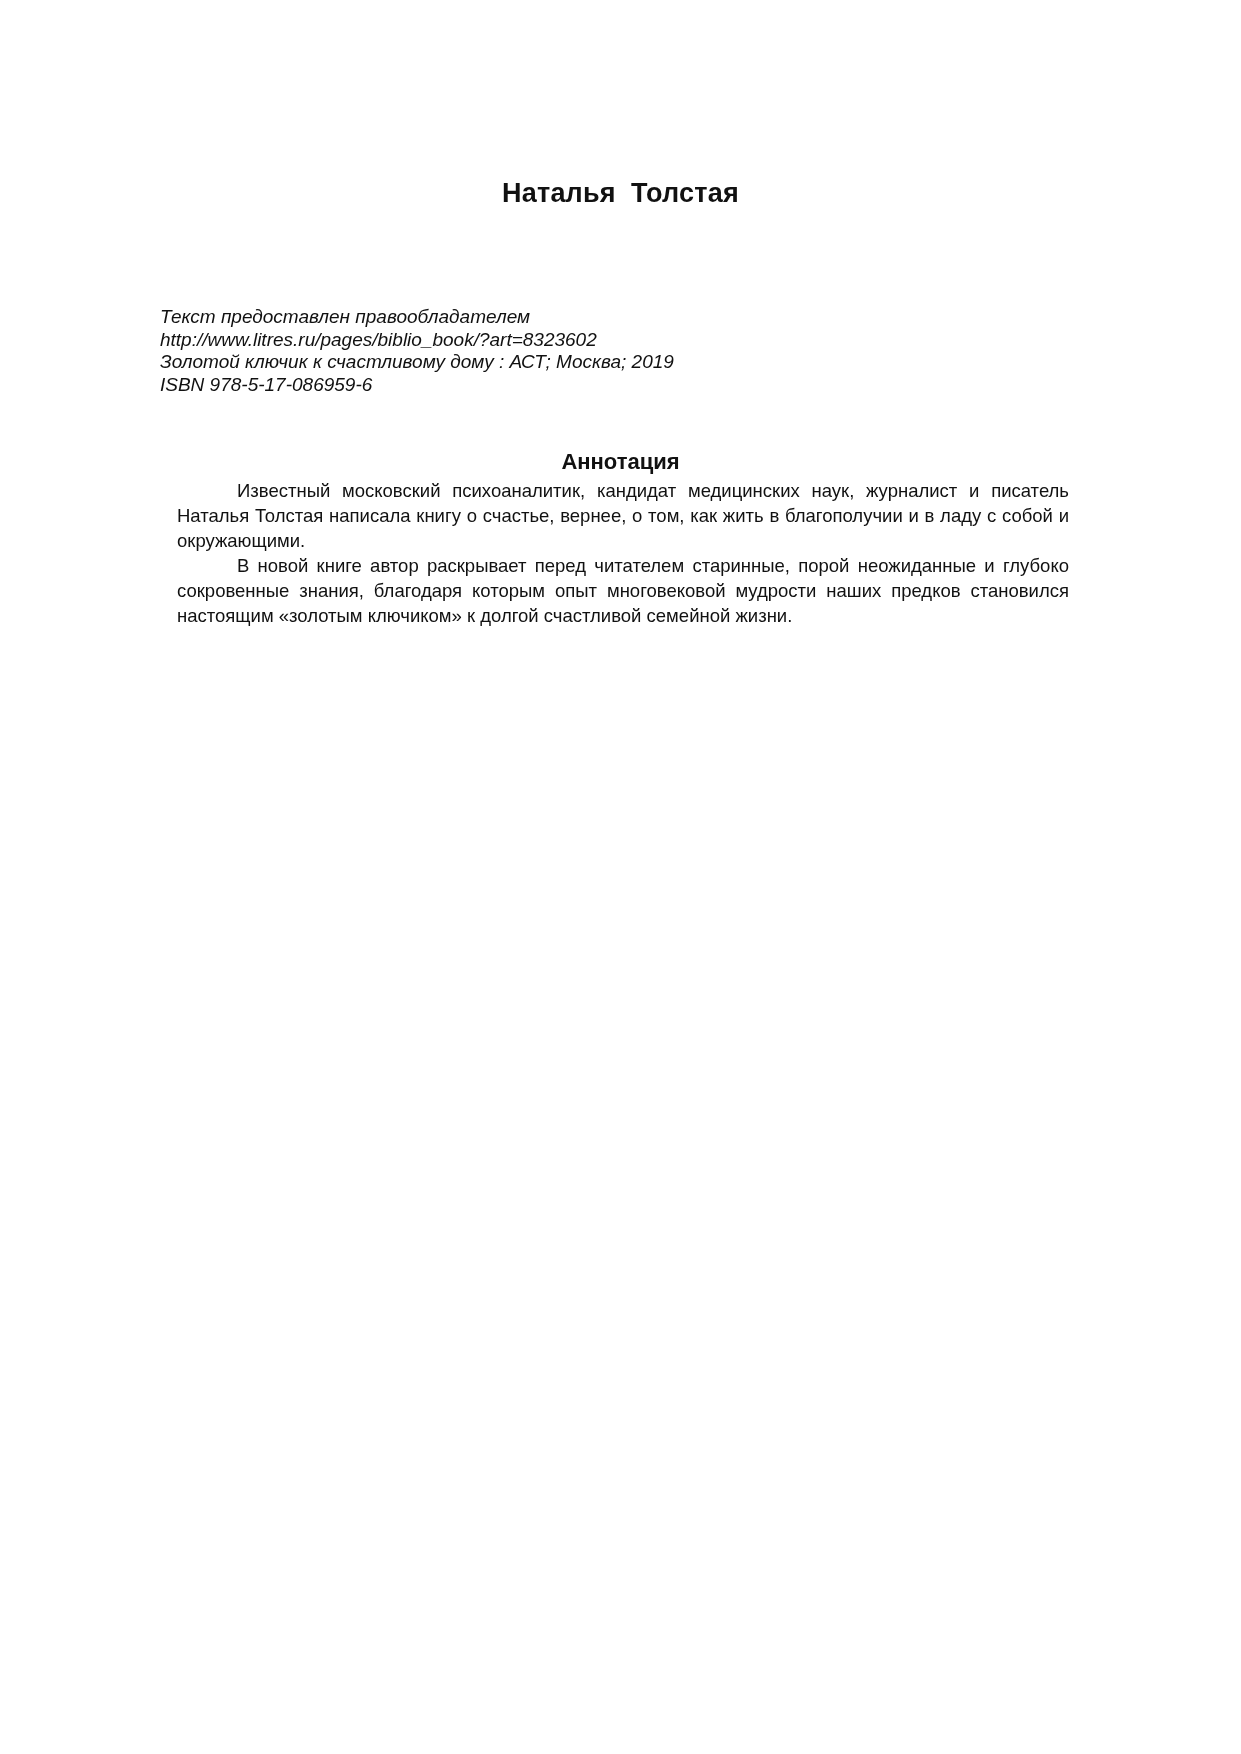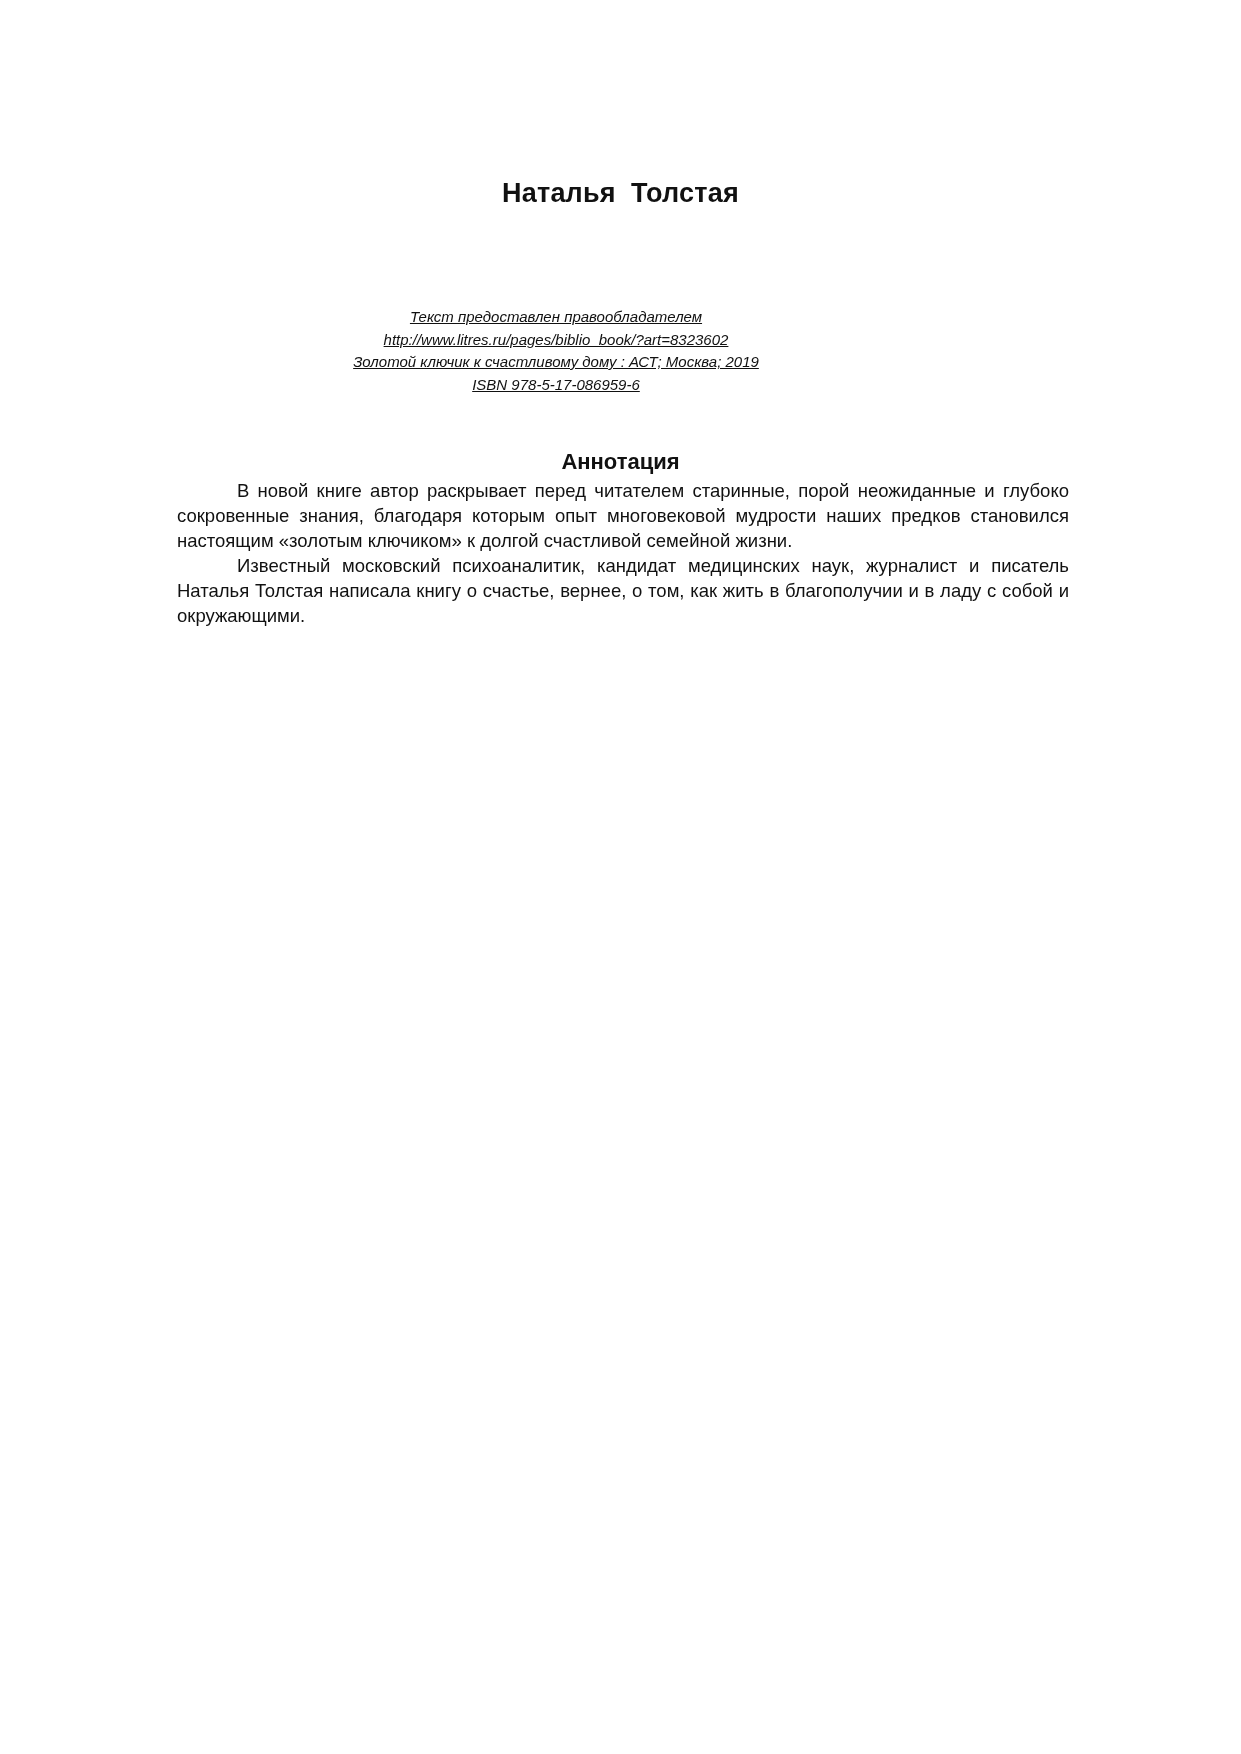--- a/index.html
+++ b/index.html
@@ -14,21 +14,20 @@
       overflow: hidden;
       font-family: "Liberation Sans", sans-serif;
       color: #111111;
     }
     .page {
       position: absolute;
       left: 0; top: 0;
       width: 1032px;
       height: 1754px;
       background: #ffffff;
-      padding-left: 46px;
     }
     .author {
       position: absolute;
       top: 175px;
       left: 0;
       width: 1241px;
       text-align: center;
       font-weight: bold;
       font-size: 27px;
       line-height: 36px;
@@ -43,25 +42,24 @@
       text-align: center;
       font-weight: bold;
       font-size: 37px;
       line-height: 48px;
     }
     .meta {
       position: absolute;
       top: 306px;
       right: 172px;
       width: 700px;
-      text-align: center;
+      text-align: left;
       font-style: italic;
-      font-size: 15px;
+      font-size: 19px;
       line-height: 22.5px;
-      text-decoration: underline;
     }
     .meta div { white-space: nowrap; }
     .annotation-heading {
       position: absolute;
       top: 447px;
       left: 0;
       width: 1241px;
       text-align: center;
       font-weight: bold;
       font-size: 22px;
@@ -91,16 +89,16 @@
   <div class="meta">
     <div>Текст предоставлен правообладателем</div>
     <div>http://www.litres.ru/pages/biblio_book/?art=8323602</div>
     <div>Золотой ключик к счастливому дому : АСТ; Москва; 2019</div>
     <div>ISBN 978-5-17-086959-6</div>
   </div>
 
   <div class="annotation-heading">Аннотация</div>
 
   <div class="annotation-body">
+    <p>Известный московский психоаналитик, кандидат медицинских наук, журналист и писатель Наталья Толстая написала книгу о счастье, вернее, о том, как жить в благополучии и в ладу с собой и окружающими.</p>
     <p>В новой книге автор раскрывает перед читателем старинные, порой неожиданные и глубоко сокровенные знания, благодаря которым опыт многовековой мудрости наших предков становился настоящим «золотым ключиком» к долгой счастливой семейной жизни.</p>
-    <p>Известный московский психоаналитик, кандидат медицинских наук, журналист и писатель Наталья Толстая написала книгу о счастье, вернее, о том, как жить в благополучии и в ладу с собой и окружающими.</p>
   </div>
 </div>
 
 </body></html>

